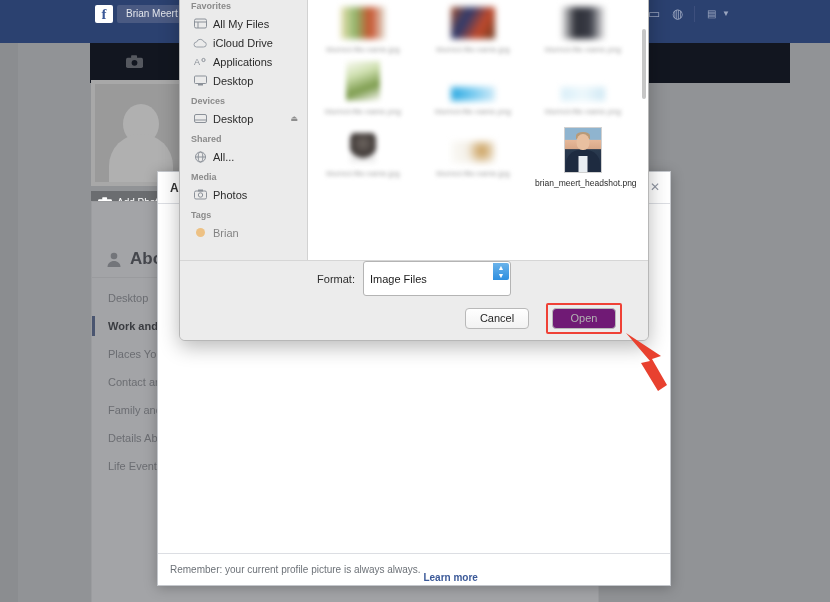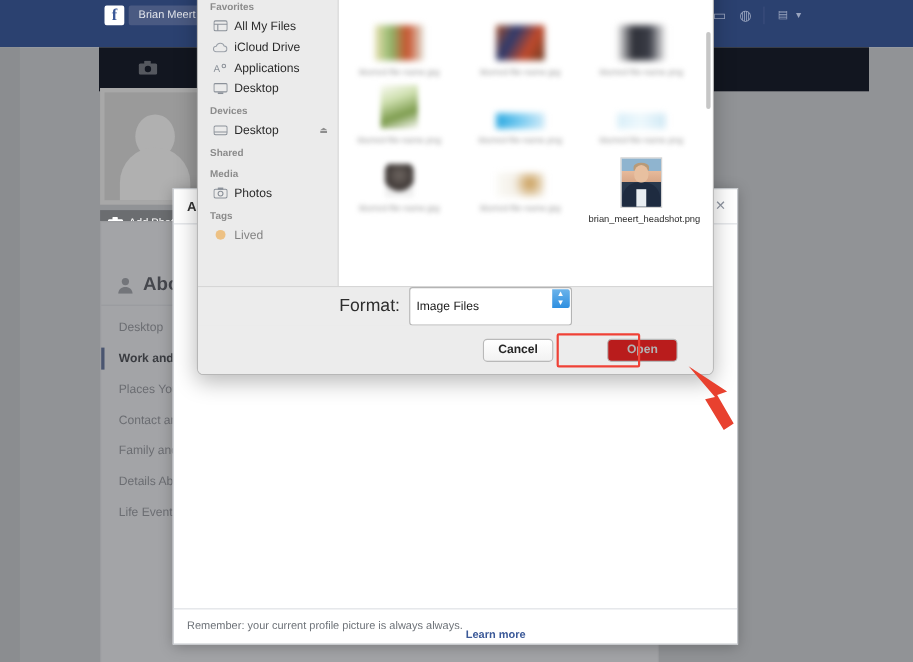--- a/index.html
+++ b/index.html
@@ -138,21 +138,21 @@
     padding-left: 13px; font-size: 11px; color: #2b2b2b; position: relative;
   }
   .sb-ico { width: 14px; height: 12px; flex: none; display:flex; align-items:center; justify-content:center; }
   .eject { position: absolute; right: 9px; font-size: 8px; color: #8e8e8e; }
   .dot { width: 9px; height: 9px; border-radius: 50%; flex: none; }
 
   .filegrid {
     flex: 1; background: #fff; position: relative; overflow: hidden;
     padding: 10px 0 0 0;
   }
-  .grid-rows { display: flex; flex-direction: column; margin-top: 16px; }
+  .grid-rows { display: flex; flex-direction: column; }
   .grid-row { display: flex; }
   .gcell { width: 110px; display: flex; flex-direction: column; align-items: center; margin-bottom: 6px; }
   .thumb-box { width: 46px; height: 40px; display: flex; align-items: flex-end; justify-content: center; }
   .thumb {
     width: 44px; height: 32px; border-radius: 1px;
     filter: blur(3px);
   }
   .thumb.portrait { width: 34px; height: 40px; filter: blur(2.5px); }
   .fname {
     margin-top: 5px; font-size: 8px; color: #9a9a9a; text-align: center;
@@ -172,43 +172,43 @@
   .tp-body { position: absolute; left: 50%; bottom: 0; transform: translateX(-50%);
     width: 34px; height: 22px; border-radius: 14px 14px 0 0; background: #1e2b40; }
   .tp-shirt { position: absolute; left: 50%; bottom: 0; transform: translateX(-50%);
     width: 9px; height: 16px; background: #e9eef2; }
 
   .sheet-format {
     position: absolute; left: 0; bottom: 44px; width: 100%; height: 36px;
     background: #ececec; border-top: 1px solid #d6d6d6;
     display: flex; align-items: center; justify-content: center; gap: 8px;
   }
-  .fmt-label { font-size: 16px; color: #2d2d2d; }
+  .fmt-label { font-size: 11px; color: #2d2d2d; }
   .fmt-select {
     width: 148px; height: 35px; background: #fff; border: 1px solid #b4b4b4;
     border-radius: 3px; position: relative; display: flex; align-items: center;
     padding-left: 6px; font-size: 11px; color: #1b1b1b;
   }
   .fmt-arrow {
     position: absolute; right: 1px; top: 1px; width: 16px; height: 17px;
     background: linear-gradient(#6bb3ea,#2e8fe0); border-radius: 0 2px 2px 0;
     color: #fff; font-size: 7px; line-height: 8px; text-align: center;
     padding-top: 1px;
   }
   .sheet-buttons {
     position: absolute; left: 0; bottom: 0; width: 100%; height: 44px;
     background: #ececec; display: flex; align-items: center;
-    justify-content: flex-end; gap: 9px; padding-right: 32px; font-weight: bold;
+    justify-content: flex-end; gap: 23px; padding-right: 32px;
   }
   .btn {
     min-width: 64px; height: 21px; border: 1px solid #b9b9b9; border-radius: 4px;
     background: linear-gradient(#ffffff,#f2f2f2); font-size: 11px; color: #262626;
     display: flex; align-items: center; justify-content: center;
   }
-  .btn.disabled { color: #b2b2b2; background: #b91c1c; margin-left: 40px; }
+  .btn.disabled { color: #b2b2b2; background: #701a75; }
   .open-wrap { position: relative; }
   .hl-box {
     position: absolute; left: -6px; top: -5px; width: 76px; height: 31px;
     border: 2px solid #ef4136; border-radius: 2px; pointer-events: none;
   }
   .red-arrow { position: absolute; left: 620px; top: 327px; width: 60px; height: 70px; }
 
   .scroll-thumb {
     position: absolute; right: 2px; top: 40px; width: 4px; height: 70px;
     background: #c6c6c6; border-radius: 2px;
@@ -352,39 +352,49 @@
             <svg width="13" height="11" viewBox="0 0 13 11">
                 <rect x="0.5" y="1.5" width="12" height="8" rx="1.5" fill="none" stroke="#8b9199"></rect>
                 <line x1="0.5" y1="7" x2="12.5" y2="7" stroke="#8b9199"></line>
               </svg>
           </span>
           <span>Desktop</span>
           <span class="eject">⏏</span>
         </div>
 
         <div class="sb-group">Shared</div>
+        <div class="sb-item">
+          <span class="sb-ico">
+            <svg width="13" height="12" viewBox="0 0 13 12">
+                <circle cx="6.5" cy="6" r="5" fill="none" stroke="#8b9199"></circle>
+                <ellipse cx="6.5" cy="6" rx="2.3" ry="5" fill="none" stroke="#8b9199"></ellipse>
+                <line x1="1.5" y1="6" x2="11.5" y2="6" stroke="#8b9199"></line>
+              </svg>
+          </span>
+          <span>All...</span>
+        </div>
 
         <div class="sb-group">Media</div>
         <div class="sb-item">
           <span class="sb-ico">
             <svg width="13" height="11" viewBox="0 0 13 11">
                 <rect x="0.5" y="2" width="12" height="8" rx="1.5" fill="none" stroke="#8b9199"></rect>
                 <rect x="4" y="0.5" width="5" height="2" fill="#8b9199"></rect>
                 <circle cx="6.5" cy="6" r="2.2" fill="none" stroke="#8b9199"></circle>
               </svg>
           </span>
           <span>Photos</span>
         </div>
 
         <div class="sb-group">Tags</div>
         <div class="sb-item" style="opacity:.55">
           <span class="sb-ico">
               <span class="dot" style="background:#f0a030"></span>
             </span>
-          <span>Lived</span>
+          <span>Brian</span>
         </div>
       </div>
 
       <div class="filegrid">
         <div class="grid-rows">
 
           <div class="grid-row">
             <div class="gcell">
               <div class="thumb-box">
                   <div class="thumb" style="background:linear-gradient(90deg,#e6dfae,#8fb56a,#c8502c,#e2e0d4)"></div>

